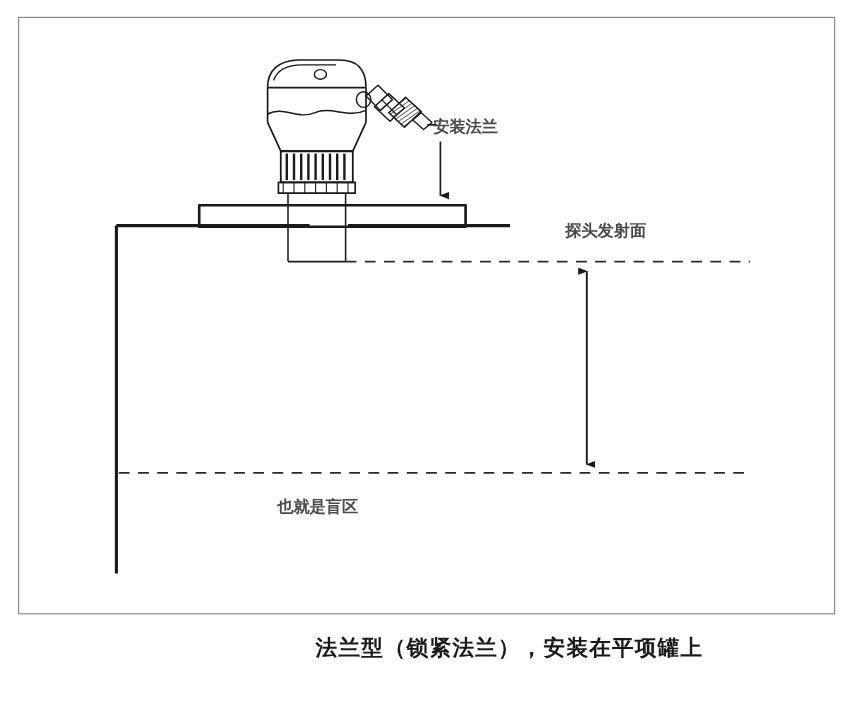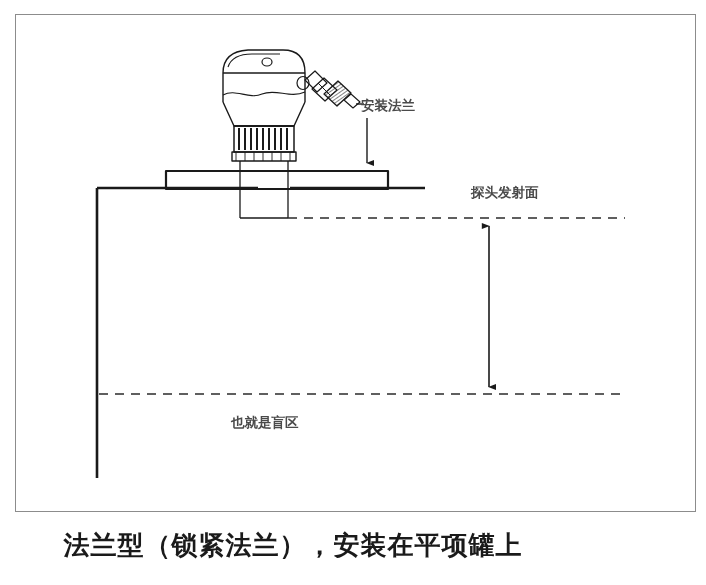--- a/index.html
+++ b/index.html
@@ -58,23 +58,23 @@
   #label-mounting-flange { left: 361px; top: 97px; }
   #label-probe-face      { left: 447px; top: 184px; margin-left: 24px; }
   #label-min-distance    { left: 500px; top: 270px; }
   #label-max-liquid      { left: 231px; top: 414px; }
 
   #figure-caption {
     position: absolute;
     left: 0;
     top: 528px;
     width: 586px;
-    text-align: center;
+    text-align: right;
     color: #1a1a1a;
-    font-size: 26px;
+    font-size: 18px;
     letter-spacing: 1px;
     font-family: "Liberation Serif", "DejaVu Serif", serif;
     white-space: pre;
   }
 </style>
 </head>
 <body>
 
 <div id="figure-root">
 

